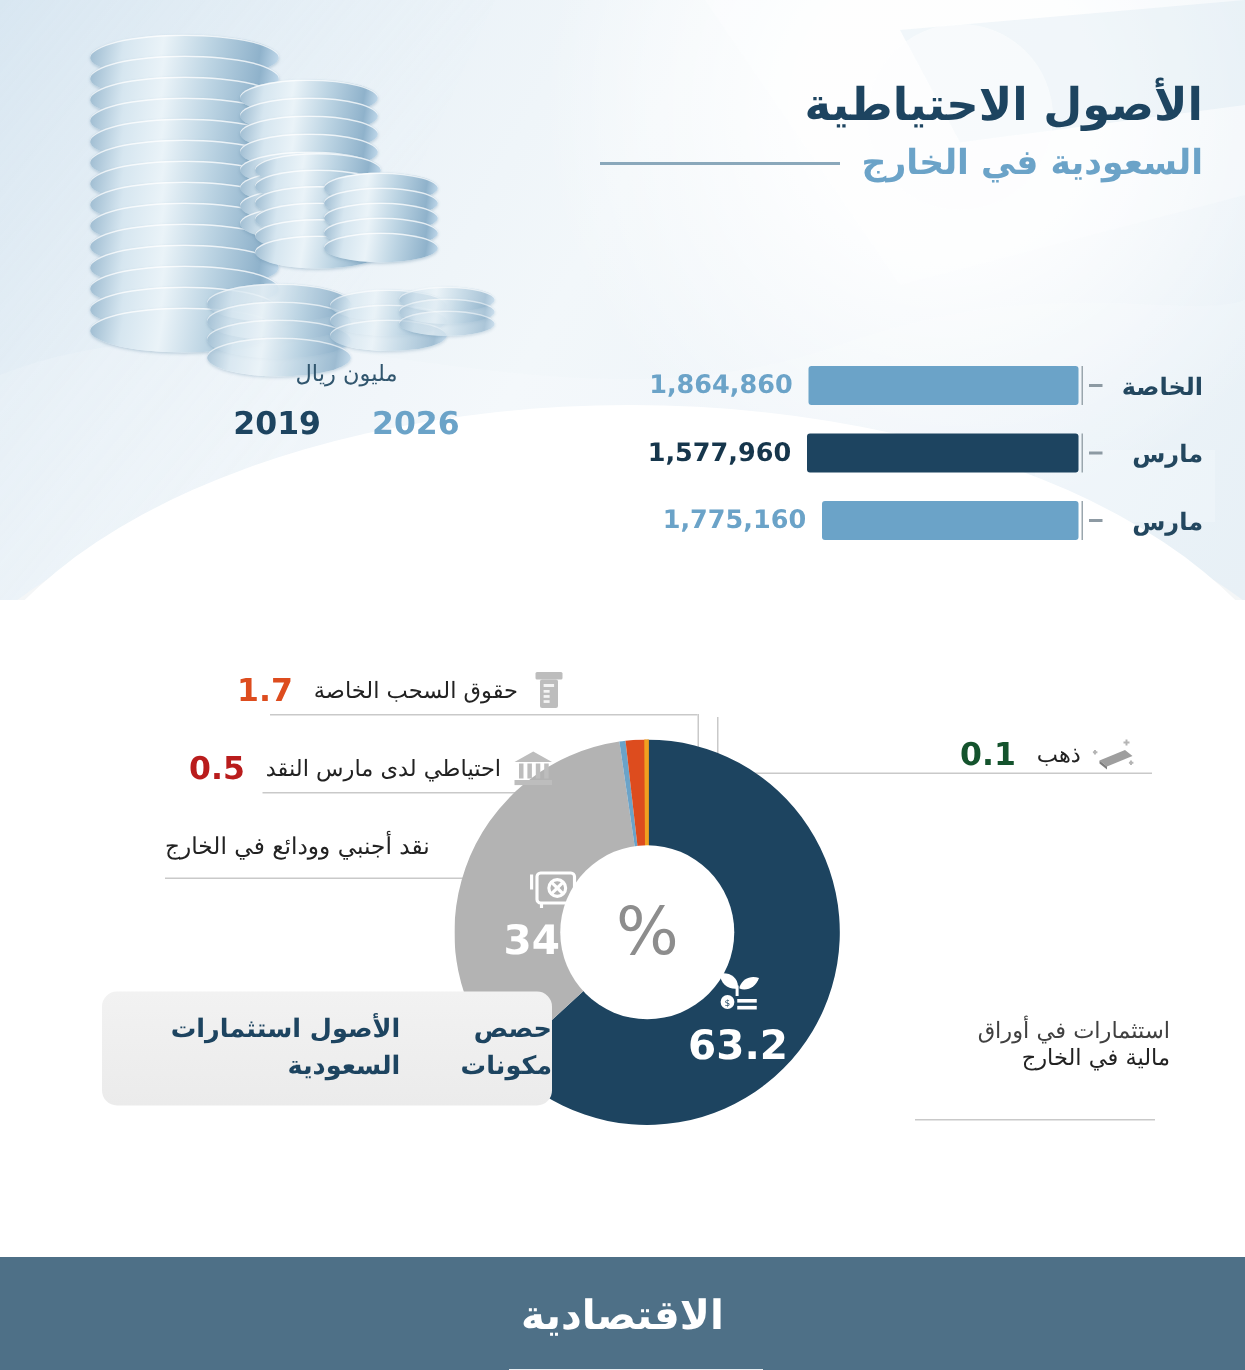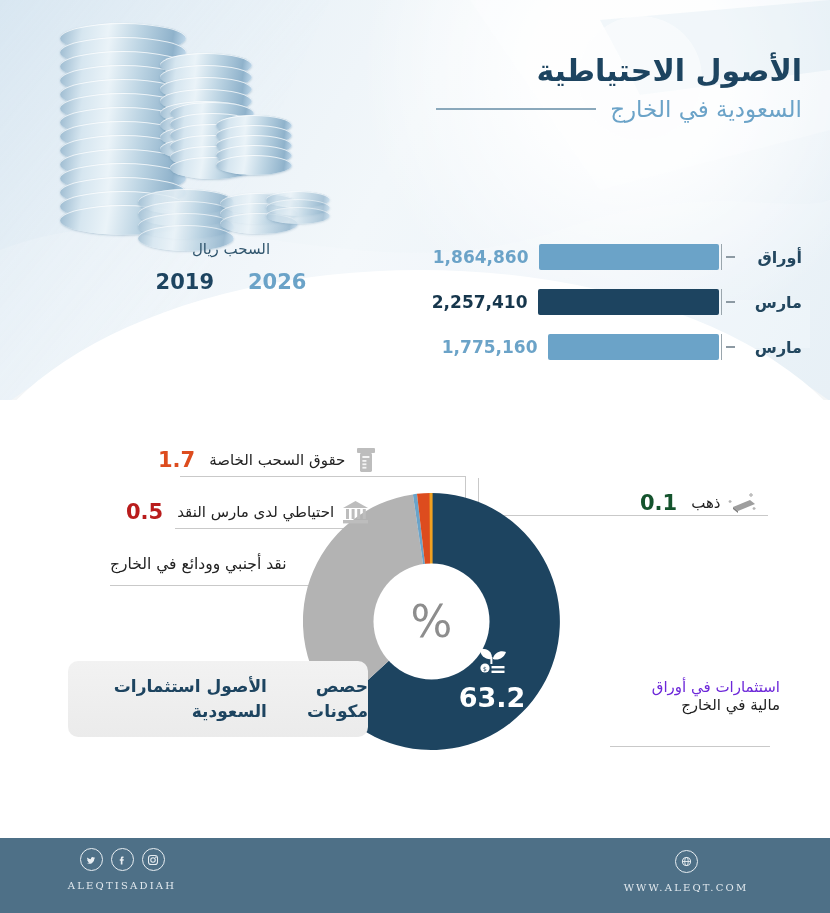--- a/index.html
+++ b/index.html
@@ -39,21 +39,21 @@
     position:absolute;left:-80px;bottom:-150px;width:1000px;height:260px;
     background:#f4f6f7;border-radius:50% 50% 0 0 / 100% 100% 0 0;
   }
 
   .title-wrap{position:absolute;right:28px;top:52px;text-align:right;}
   .title-main{
     font-size:30px;font-weight:bold;color:#1d4460;letter-spacing:0;line-height:1.25;
     direction:rtl;
   }
   .title-sub-row{display:flex;align-items:center;justify-content:flex-start;gap:14px;margin-top:6px;direction:rtl;}
-  .title-sub{font-size:23px;font-weight:normal;color:#6ba3c8;white-space:nowrap;}
+  .title-sub{font-size:23px;font-weight:bold;color:#6ba3c8;white-space:nowrap;}
   .title-rule{height:2px;background:#8aa8bb;width:160px;}
 
   
   .bars{position:absolute;right:0;top:232px;width:380px;height:135px;}
   .bar-row{position:absolute;right:28px;display:flex;align-items:center;direction:rtl;height:30px;}
   .bar-cat{font-size:16px;font-weight:bold;color:#23475f;width:62px;text-align:right;}
   .tick{width:9px;height:1.5px;background:#8d9aa3;margin:0 5px 0 4px;}
   .tickline{width:1.5px;height:26px;background:#9aa6ad;margin-left:2px;}
   .bar{height:26px;border-radius:2px;}
   .bar-val{font-size:17px;font-weight:bold;margin-right:10px;white-space:nowrap;}
@@ -198,43 +198,43 @@
         <div class="title-sub">السعودية في الخارج</div>
         <div class="title-rule"></div>
       </div>
     </div>
 
     <div class="wave2"></div>
     <div class="wave"></div>
   </div>
 
   <div class="legend">
-    <div class="legend-unit">السحب ريال</div>
+    <div class="legend-unit">مليون ريال</div>
     <div class="legend-years">
       <span class="yr a">2019</span>
       <span class="yr b">2026</span>
     </div>
   </div>
 
   <div class="bars">
 
     <div class="bar-row" style="top:10px;">
-      <span class="bar-cat">أوراق</span>
+      <span class="bar-cat">الخاصة</span>
       <span class="tick"></span>
       <span class="tickline"></span>
       <span class="bar" style="width:180px;background:#6ba3c8;"></span>
       <span class="bar-val" style="color:#6ba3c8;">1,864,860</span>
     </div>
 
     <div class="bar-row" style="top:55px;">
       <span class="bar-cat">مارس</span>
       <span class="tick"></span>
       <span class="tickline"></span>
       <span class="bar" style="width:181px;background:#1d4460;"></span>
-      <span class="bar-val" style="color:#16364c;">2,257,410</span>
+      <span class="bar-val" style="color:#16364c;">1,577,960</span>
     </div>
 
     <div class="bar-row" style="top:100px;">
       <span class="bar-cat">مارس</span>
       <span class="tick"></span>
       <span class="tickline"></span>
       <span class="bar" style="width:171px;background:#6ba3c8;"></span>
       <span class="bar-val" style="color:#6ba3c8;">1,775,160</span>
     </div>
   </div>
@@ -280,20 +280,34 @@
             <rect x="15.4" y="12" width="2" height="7" fill="#fff"></rect>
             <circle cx="10" cy="23" r="4.6" fill="#fff"></circle>
             <text x="10" y="25.6" font-size="6" text-anchor="middle" fill="#1d4460" font-family="DejaVu Sans, sans-serif">$</text>
             <rect x="16.5" y="21" width="13" height="2.4" fill="#fff"></rect>
             <rect x="16.5" y="25.6" width="13" height="2.4" fill="#fff"></rect>
           </svg>
         </span>
         <div class="num">63.2</div>
       </div>
 
+      <div class="slice-label" style="left:27px;top:86px;width:78px;">
+        <span class="slice-ico">
+          <svg width="34" height="28" viewBox="0 0 34 28">
+            <rect x="6" y="3" width="25" height="20" rx="2.4" fill="none" stroke="#fff" stroke-width="2.1"></rect>
+            <circle cx="19.5" cy="13" r="5.6" fill="none" stroke="#fff" stroke-width="2.1"></circle>
+            <line x1="15.9" y1="9.4" x2="23.1" y2="16.6" stroke="#fff" stroke-width="2.1"></line>
+            <line x1="23.1" y1="9.4" x2="15.9" y2="16.6" stroke="#fff" stroke-width="2.1"></line>
+            <line x1="2.4" y1="4" x2="2.4" y2="14" stroke="#fff" stroke-width="2.1"></line>
+            <line x1="9" y1="23" x2="9" y2="26.4" stroke="#fff" stroke-width="2.1"></line>
+            <line x1="28" y1="23" x2="28" y2="26.4" stroke="#fff" stroke-width="2.1"></line>
+          </svg>
+        </span>
+        <div class="num" style="color:#ffffff;">34.5</div>
+      </div>
     </div>
 
     <div class="callout" style="left:158px;top:45px;">
       <span class="ico">
         <svg width="26" height="28" viewBox="0 0 26 28">
           <rect x="4" y="2" width="18" height="5" rx="1" fill="#bdbdbd"></rect>
           <rect x="7" y="7" width="12" height="19" rx="1.4" fill="#bdbdbd"></rect>
           <rect x="9.4" y="10" width="7" height="2" fill="#f4f4f4"></rect>
           <rect x="9.4" y="14" width="4" height="1.8" fill="#f4f4f4"></rect>
           <rect x="9.4" y="17.4" width="4" height="1.8" fill="#f4f4f4"></rect>
@@ -336,60 +350,29 @@
             <line x1="27" y1="16" x2="27" y2="19"></line>
               <line x1="25.6" y1="17.5" x2="28.6" y2="17.5"></line>
           </g>
         </svg>
       </span>
       <span class="txt">ذهب</span>
       <span class="val" style="color:#14532d;">0.1</span>
     </div>
 
     <div style="position:absolute;left:620px;top:278px;text-align:right;direction:rtl;width:160px;">
-      <div class="txt" style="font-size:15px;color:#6d28d9;">استثمارات في أوراق</div>
+      <div class="txt" style="font-size:15px;color:#404040;">استثمارات في أوراق</div>
       <div class="txt" style="font-size:15px;color:#222;">مالية في الخارج</div>
     </div>
   </div>
 
   <div class="badge">
     <div>حصص مكونات</div>
     <div>الأصول استثمارات السعودية</div>
   </div>
 
   <div class="footer">
-    <div class="f-left">
-      <div class="socials">
-        <span class="soc">
-          <svg width="12" height="12" viewBox="0 0 16 16">
-            <rect x="2" y="2" width="12" height="12" rx="3.4" fill="none" stroke="#e8eef2" stroke-width="1.4"></rect>
-            <circle cx="8" cy="8" r="3" fill="none" stroke="#e8eef2" stroke-width="1.4"></circle>
-            <circle cx="11.8" cy="4.3" r="1" fill="#e8eef2"></circle>
-          </svg>
-        </span>
-        <span class="soc">
-          <svg width="12" height="12" viewBox="0 0 16 16">
-            <path d="M10 3.4H8.6c-1.5 0-2.2 .9-2.2 2.3V7H5v2.1h1.4V14H8.6V9.1h1.5L10.4 7H8.6V5.9c0-.5.2-.7.8-.7H10z" fill="#e8eef2"></path>
-          </svg>
-        </span>
-        <span class="soc">
-          <svg width="12" height="12" viewBox="0 0 16 16">
-            <path d="M13.6 5.1c-.4.2-.9.3-1.3.4.5-.3.8-.7 1-1.3-.4.3-.9.5-1.5.6a2.3 2.3 0 0 0-3.9 2.1A6.5 6.5 0 0 1 3.1 4.5a2.3 2.3 0 0 0 .7 3 2.3 2.3 0 0 1-1-.3 2.3 2.3 0 0 0 1.8 2.3 2.3 2.3 0 0 1-1 0 2.3 2.3 0 0 0 2.1 1.6A4.6 4.6 0 0 1 2.5 12a6.5 6.5 0 0 0 10-5.6c.4-.3.8-.7 1.1-1.3z" fill="#e8eef2"></path>
-          </svg>
-        </span>
-      </div>
-      <div class="f-cap">ALEQTISADIAH</div>
-    </div>
-
-
-    <div class="f-right">
-      <span class="soc">
-        <svg width="13" height="13" viewBox="0 0 16 16">
-          <circle cx="8" cy="8" r="5" fill="none" stroke="#e8eef2" stroke-width="1.3"></circle>
-          <ellipse cx="8" cy="8" rx="2.2" ry="5" fill="none" stroke="#e8eef2" stroke-width="1.1"></ellipse>
-          <line x1="3" y1="8" x2="13" y2="8" stroke="#e8eef2" stroke-width="1.1"></line>
-        </svg>
-      </span>
-      <div class="f-cap">WWW.ALEQT.COM</div>
-    </div>
+
+    <div class="f-logo">الاقتصادية</div>
+
   </div>
 
 </div>
 
 </body></html>

